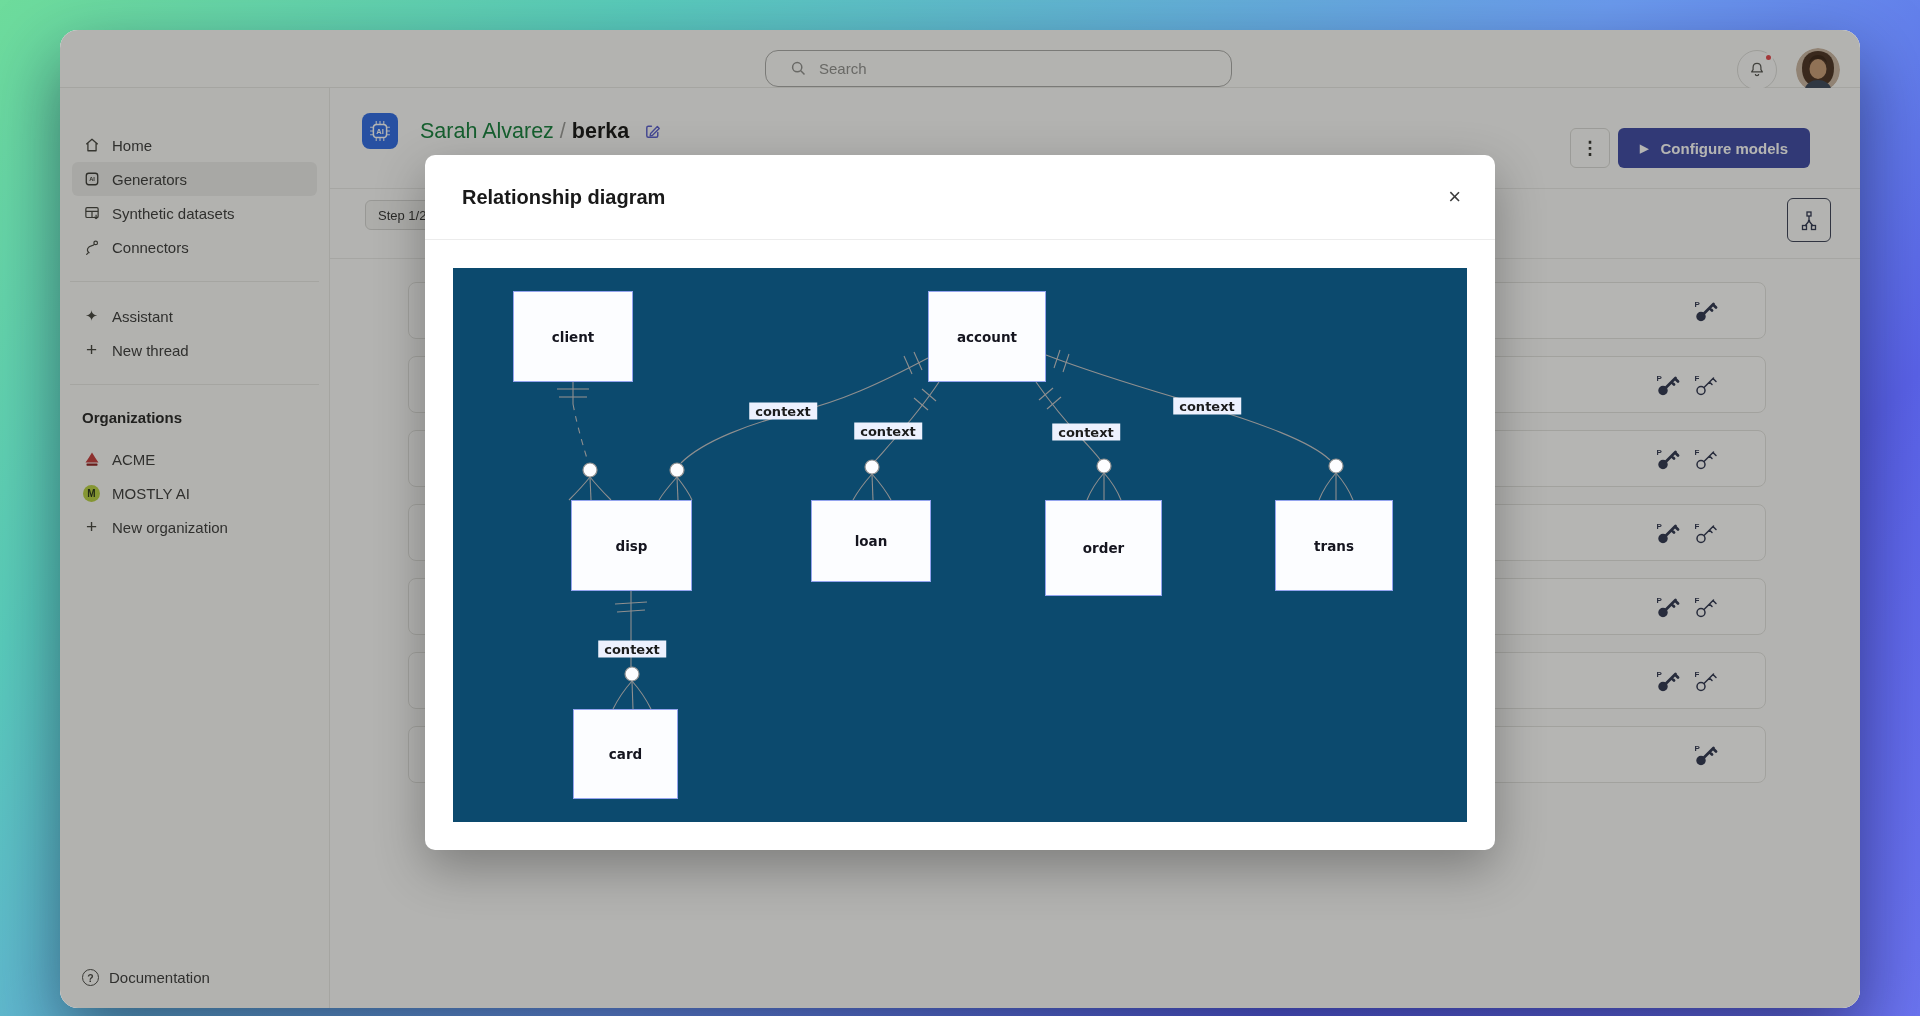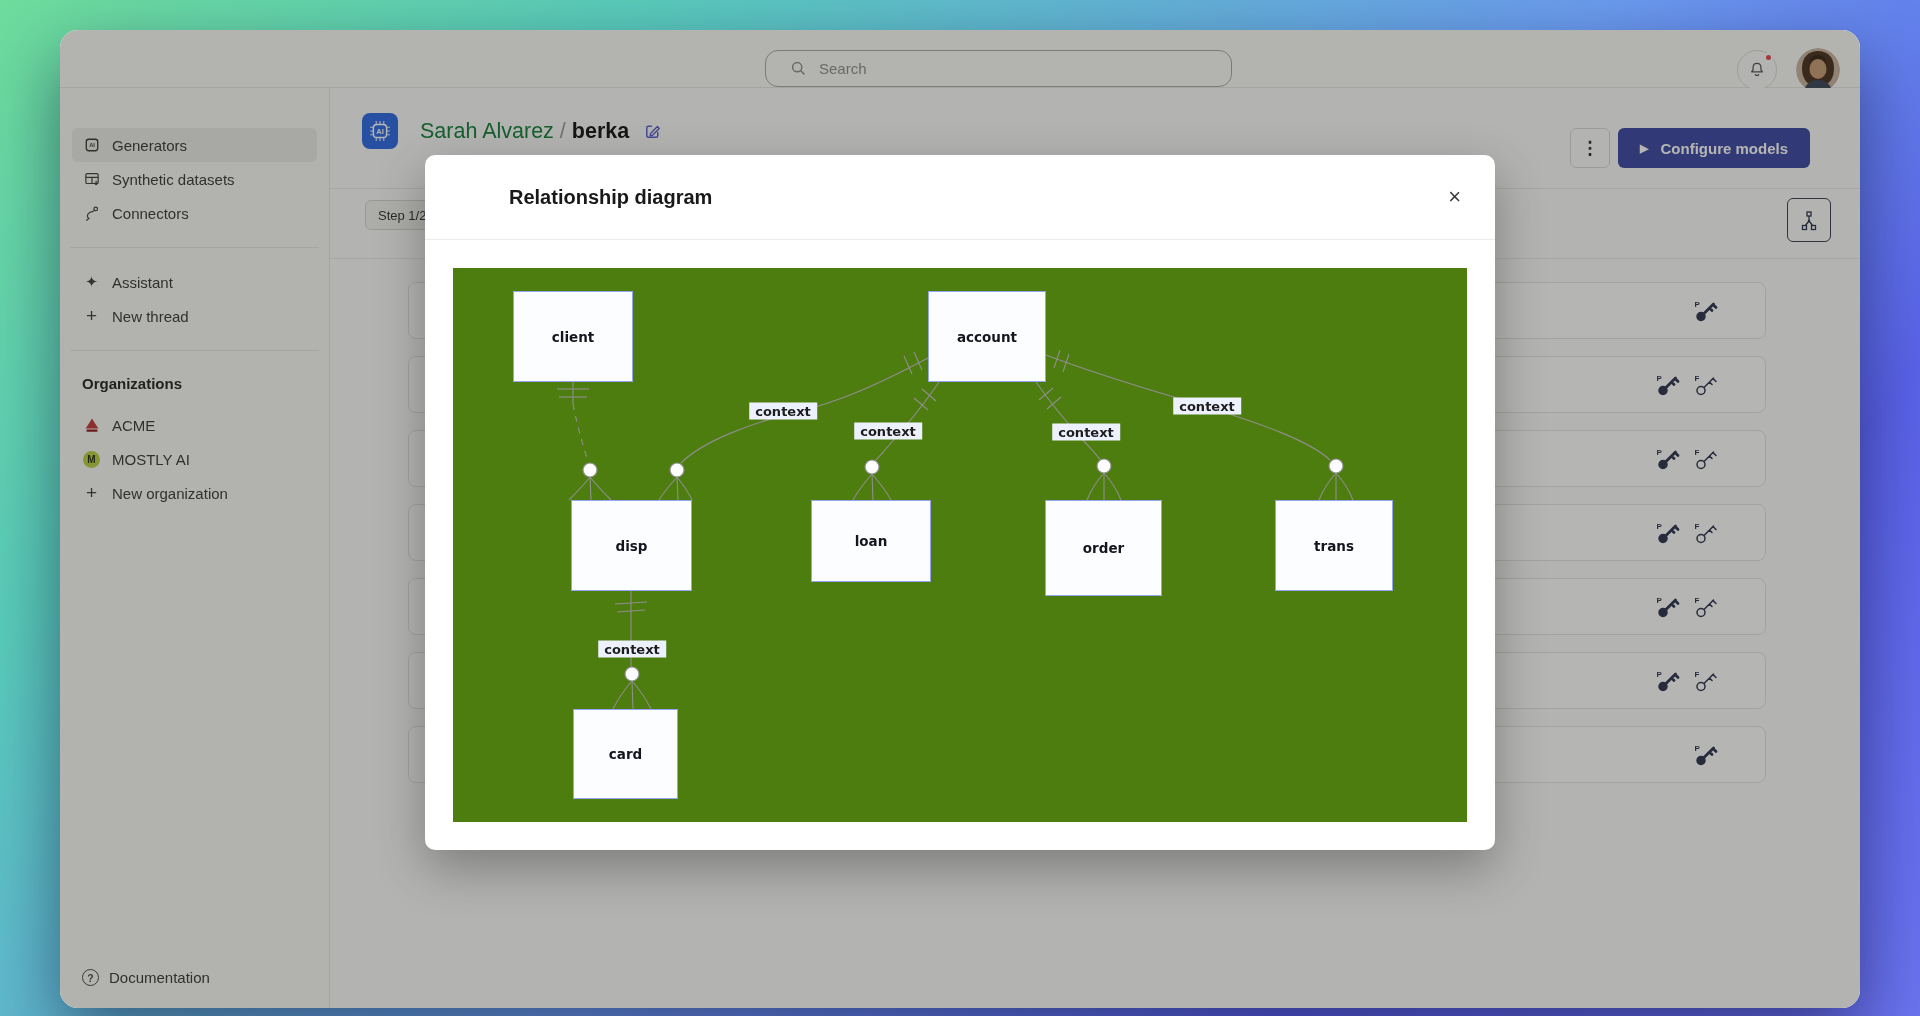--- a/index.html
+++ b/index.html
@@ -72,24 +72,24 @@
   .key.solid path { stroke:#2f3550; stroke-width:2.8; fill:none; stroke-linecap:round; }
   .key.outline circle { fill:none; stroke:#2f3550; stroke-width:1.5; }
   .key.outline path { stroke:#2f3550; stroke-width:1.5; fill:none; stroke-linecap:round; }
 
   .dim { position:absolute; inset:0; background:rgba(25,25,18,.32); z-index:40; }
 
   
   .modal { position:absolute; left:425px; top:155px; width:1070px; height:695px; background:#fff;
     border-radius:10px; z-index:60; box-shadow:0 18px 50px rgba(0,0,0,.30); }
   .modal-head { height:85px; display:flex; align-items:center; padding:0 34px 0 37px; border-bottom:1px solid #ececec; }
-  .modal-title { flex:1; font-size:20px; font-weight:bold; color:#191919;margin-left:47px; }
+  .modal-title { flex:1; font-size:20px; font-weight:bold; color:#191919; }
   .modal-close { font-size:22px; color:#3c3c3c; line-height:1; cursor:default; }
 
-  .canvas { position:absolute; left:28px; top:113px; width:1014px; height:554px; background:#4d7c0f; }
+  .canvas { position:absolute; left:28px; top:113px; width:1014px; height:554px; background:#0c4a6e; }
   .canvas svg.links { position:absolute; inset:0; width:100%; height:100%; }
   .ln { stroke:#8f8f8f; stroke-width:1.1; fill:none; }
   .ln.dash { stroke-dasharray:6 6; }
   .nc { fill:#fdfdff; stroke:#8f8f8f; stroke-width:1.2; }
   .tbl { position:absolute; background:#fcfdff; border:1.6px solid #94a4ef; display:flex; align-items:center;
     justify-content:center; font-weight:bold; font-size:13.5px; color:#15151f; font-family:"DejaVu Sans",sans-serif; z-index:3; }
   .lbl { position:absolute; transform:translate(-50%,-50%); background:#edf1fe; padding:1px 6px; z-index:2;
     font-weight:bold; font-size:13px; color:#1d1d1d; font-family:"DejaVu Sans",sans-serif; }
 </style>
 </head>
@@ -122,20 +122,28 @@
         <circle cx="22" cy="22" r="22" fill="#cbb6a2"></circle>
         <path d="M6,20 C6,8 14,3 22,3 C30,3 38,8 38,20 C38,30 34,38 22,38 C10,38 6,30 6,20 Z" fill="#4a3222"></path>
         <ellipse cx="22" cy="21" rx="8.5" ry="10" fill="#c99c76"></ellipse>
         <path d="M13,16 C14,9 30,9 31,16 C31,12 28,7 22,7 C16,7 13,12 13,16 Z" fill="#3a2417"></path>
         <path d="M8,44 C9,35 16,32 22,32 C28,32 35,35 36,44 Z" fill="#3c475a"></path>
       </svg>
     </div>
   </header>
 
   <aside class="sidebar">
+    <div class="side-item">
+      <span class="sicon">
+        <svg width="18" height="18" viewBox="0 0 22 22">
+            <path d="M4,10 L11,4 L18,10 M6,8.8 V18 H16 V8.8" fill="none" stroke="#45453f" stroke-width="1.6" stroke-linejoin="round"></path>
+          </svg>
+      </span>
+      <span>Home</span>
+    </div>
     <div class="side-item active">
       <span class="sicon">
         <svg width="18" height="18" viewBox="0 0 22 22">
           <rect x="4" y="4" width="14" height="14" rx="3" fill="none" stroke="#3a3a35" stroke-width="1.6"></rect>
           <text x="11" y="14" text-anchor="middle" font-size="7" font-weight="bold" fill="#3a3a35">AI</text>
         </svg>
       </span>
       <span>Generators</span>
     </div>
     <div class="side-item">

